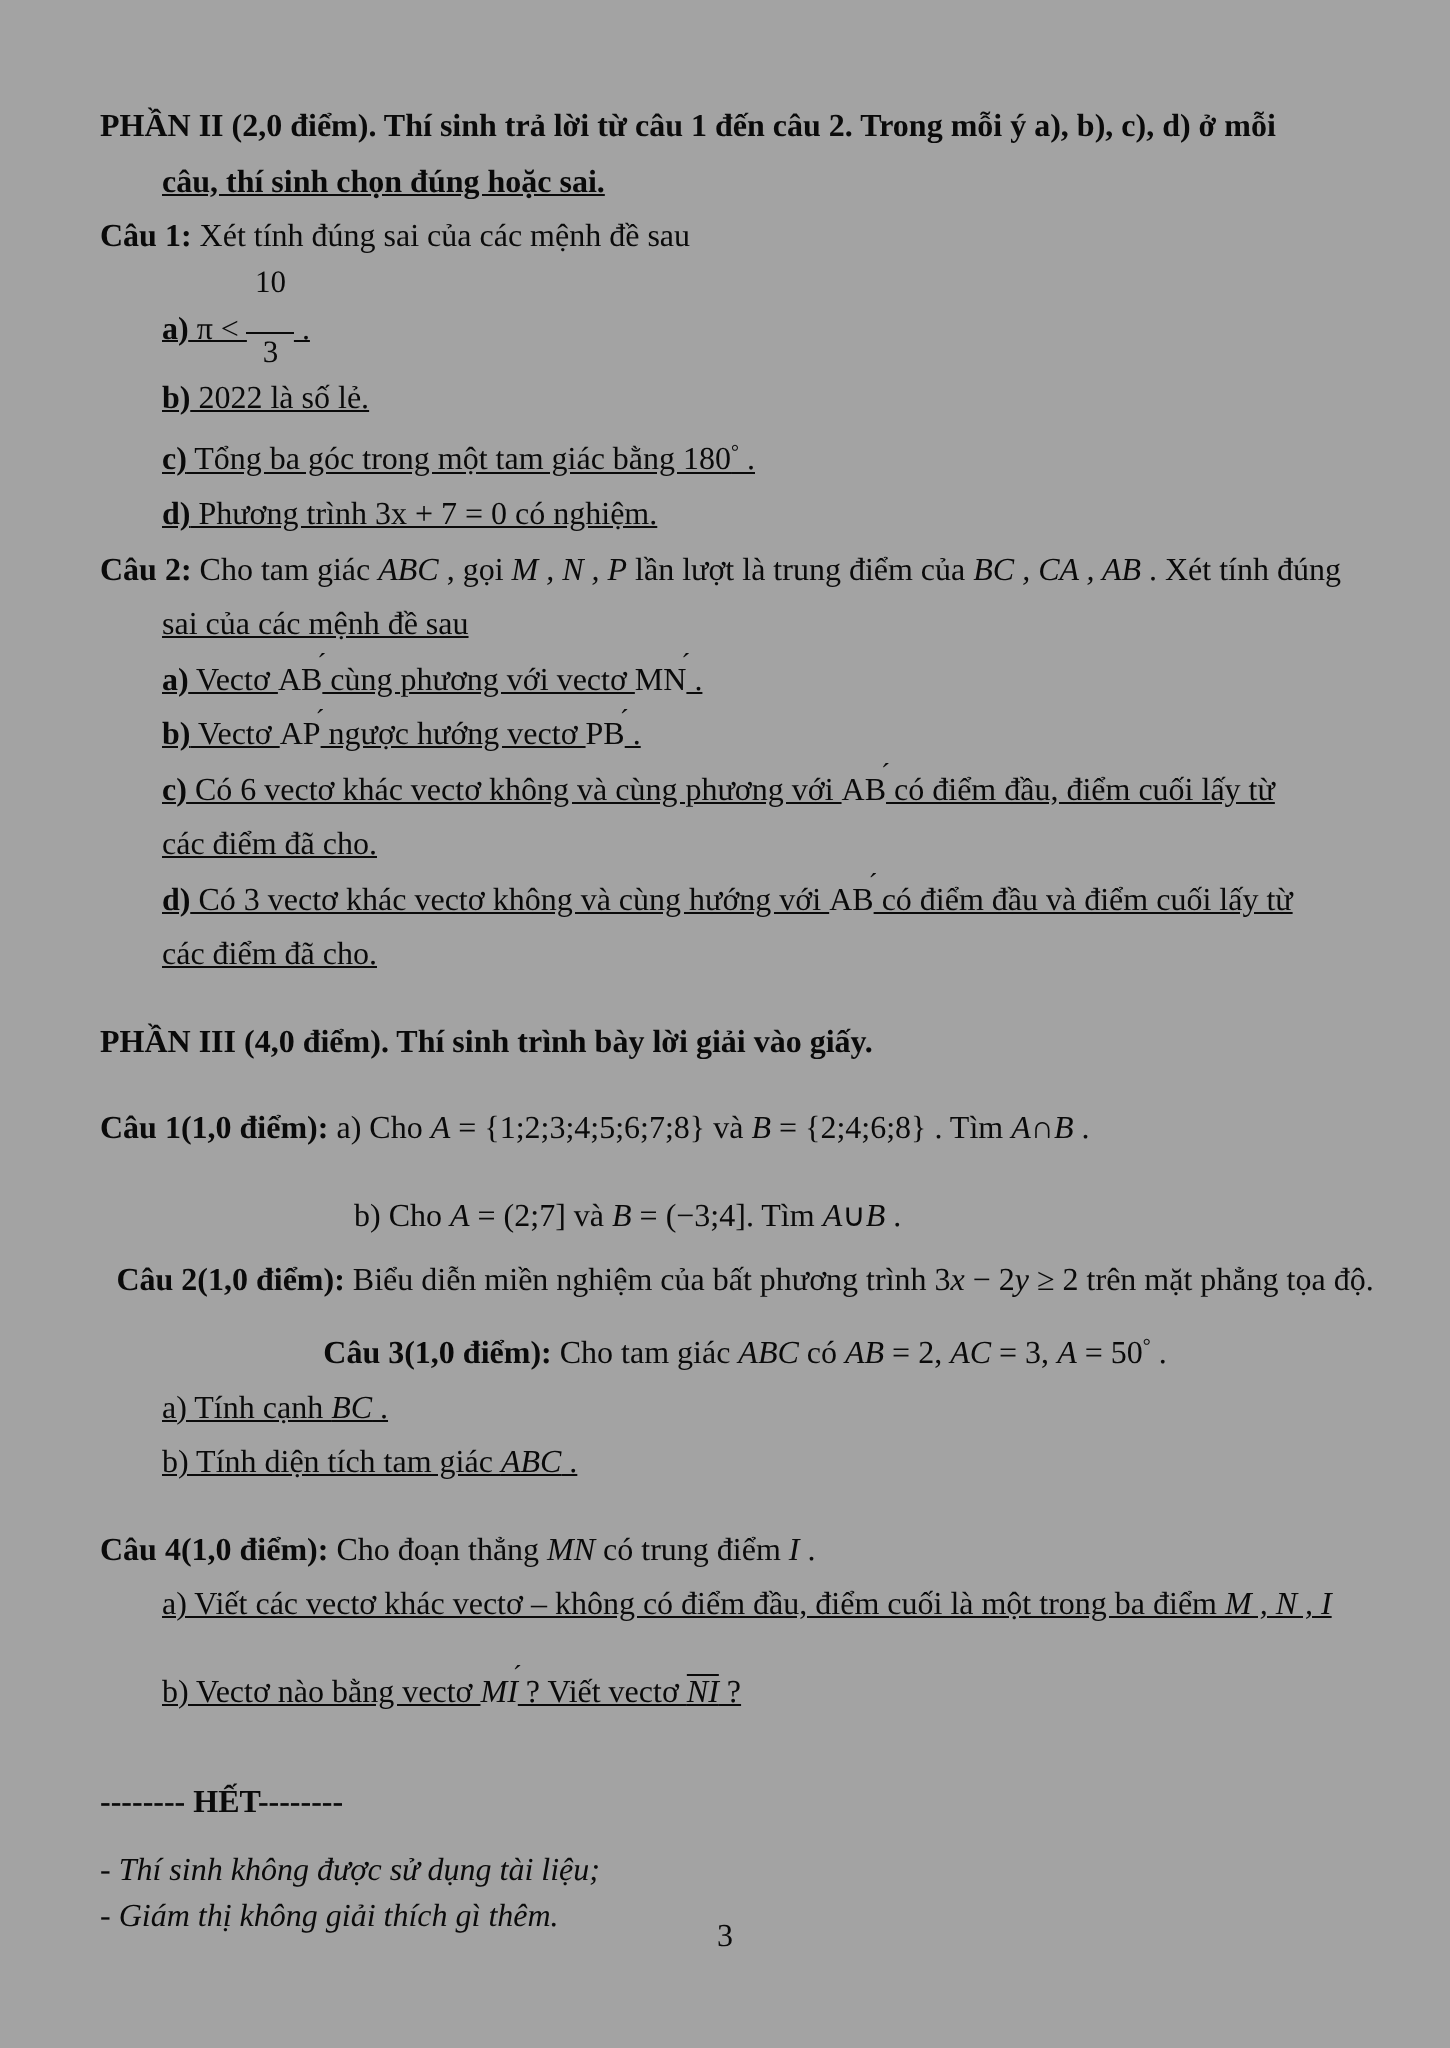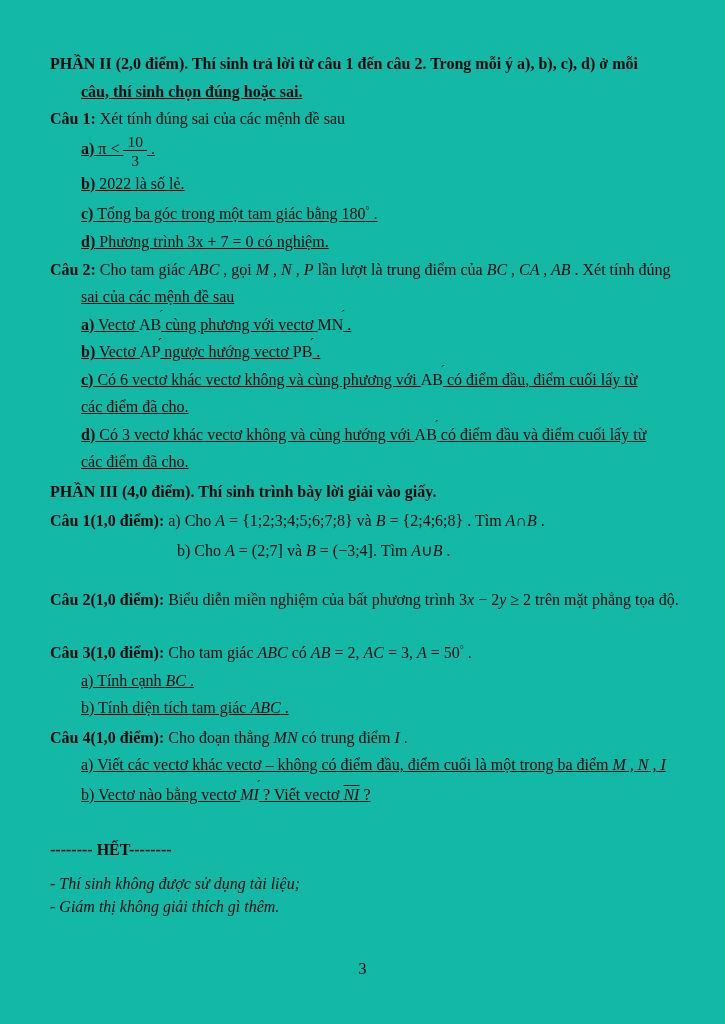--- a/index.html
+++ b/index.html
@@ -9,50 +9,50 @@
     font-family: "Liberation Serif", serif;
     font-size: 16px;
     color: #0a0a0a;
     overflow: hidden;
   }
   .page {
     position: relative;
     box-sizing: border-box;
     width: 725px; height: 1024px;
     padding: 50px 30px 0 50px;
-    background: #14b8a6;
+    background: #a3a3a3;
   }
   .line { white-space: nowrap; line-height: 27.5px; }
   .bold { font-weight: bold; }
   .it { font-style: italic; }
   .i1 { padding-left: 31px; text-decoration: underline; }
   .i2 { padding-left: 127px; }
-  .g2 { margin-top: 2px; }
-  .g5 { margin-top: 22px; }
+  .g2 { margin-top: 16px; }
+  .g5 { margin-top: 5px; text-align: center; }
   .g8 { margin-top: 8px; }
   .g26 { margin-top: 28px; }
   .ctr { text-align: left; padding-right: 17px; }
   .foot { line-height: 23px; }
   .vec { position: relative; display: inline-block; }
   .vec::after {
     content: "\00B4";
     position: absolute;
     top: -0.62em; right: -2px;
     font-size: 0.85em;
     font-style: normal;
   }
   .over { text-decoration: overline; }
   .sup { font-size: 0.62em; vertical-align: 0.55em; }
   .frac {
     display: inline-block;
     vertical-align: -0.78em;
     text-align: center;
     font-size: 0.97em;
   }
-  .frac .num { display: block; border-bottom: 1.2px solid #0a0a0a; padding: 0 4px 0px 4px; line-height: 1.12; }
+  .frac .num { display: block; border-bottom: 1.2px solid #0a0a0a; padding: 0 4px 16px 4px; line-height: 1.12; }
   .frac .den { display: block; line-height: 1.15; padding: 1px 4px 0 4px; }
   .pagenum {
     position: absolute;
     left: 0; right: 0; bottom: 46px;
     text-align: center;
     font-size: 16px;
   }
 </style>
 </head>
 <body>

